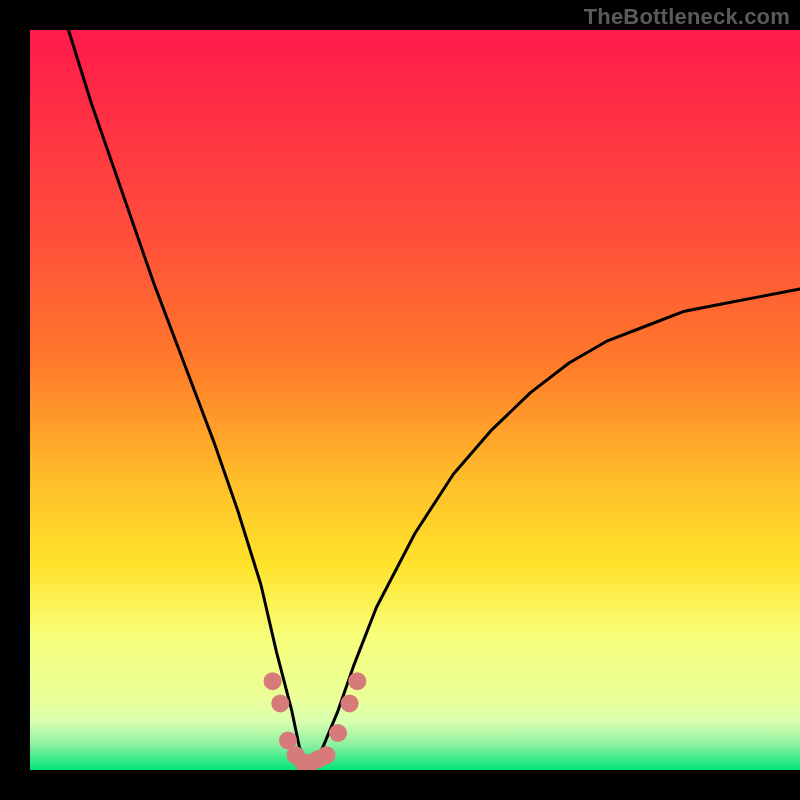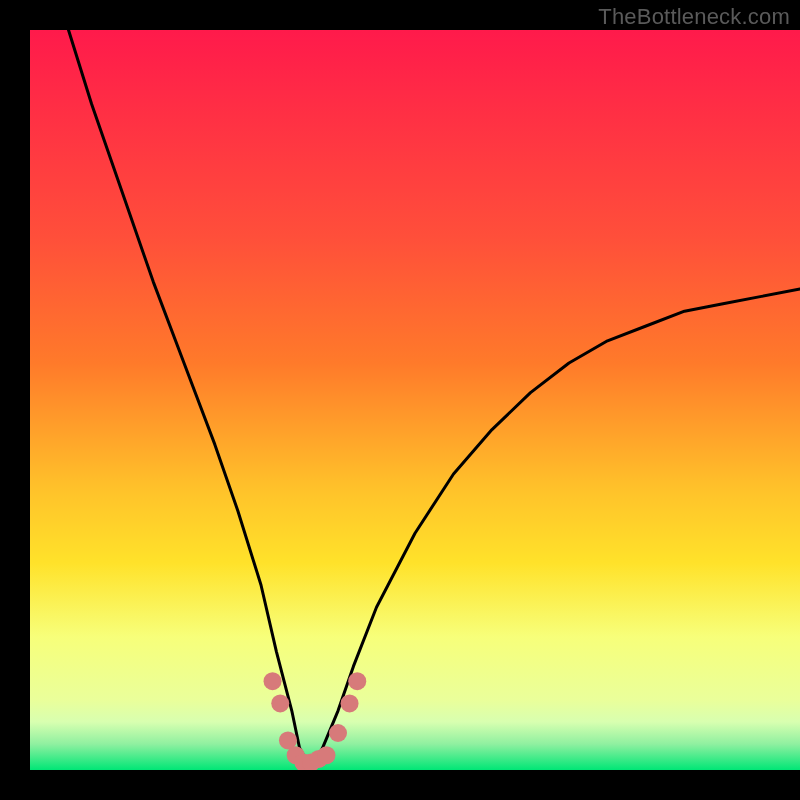--- a/index.html
+++ b/index.html
@@ -25,21 +25,21 @@
     top: 0;
     width: 770px;
     height: 770px;
   }
   .watermark {
     position: absolute;
     top: 4px;
     right: 10px;
     color: #5a5a5a;
     font-size: 22px;
-    font-weight: 400;
+    font-weight: 700;
     letter-spacing: 0.2px;
     user-select: none;
   }
 </style>
 </head>
 <body>
 
 <div class="frame">
   <svg class="plot-area" id="plot-svg" viewBox="0 0 770 770" preserveAspectRatio="none">
       <defs>

